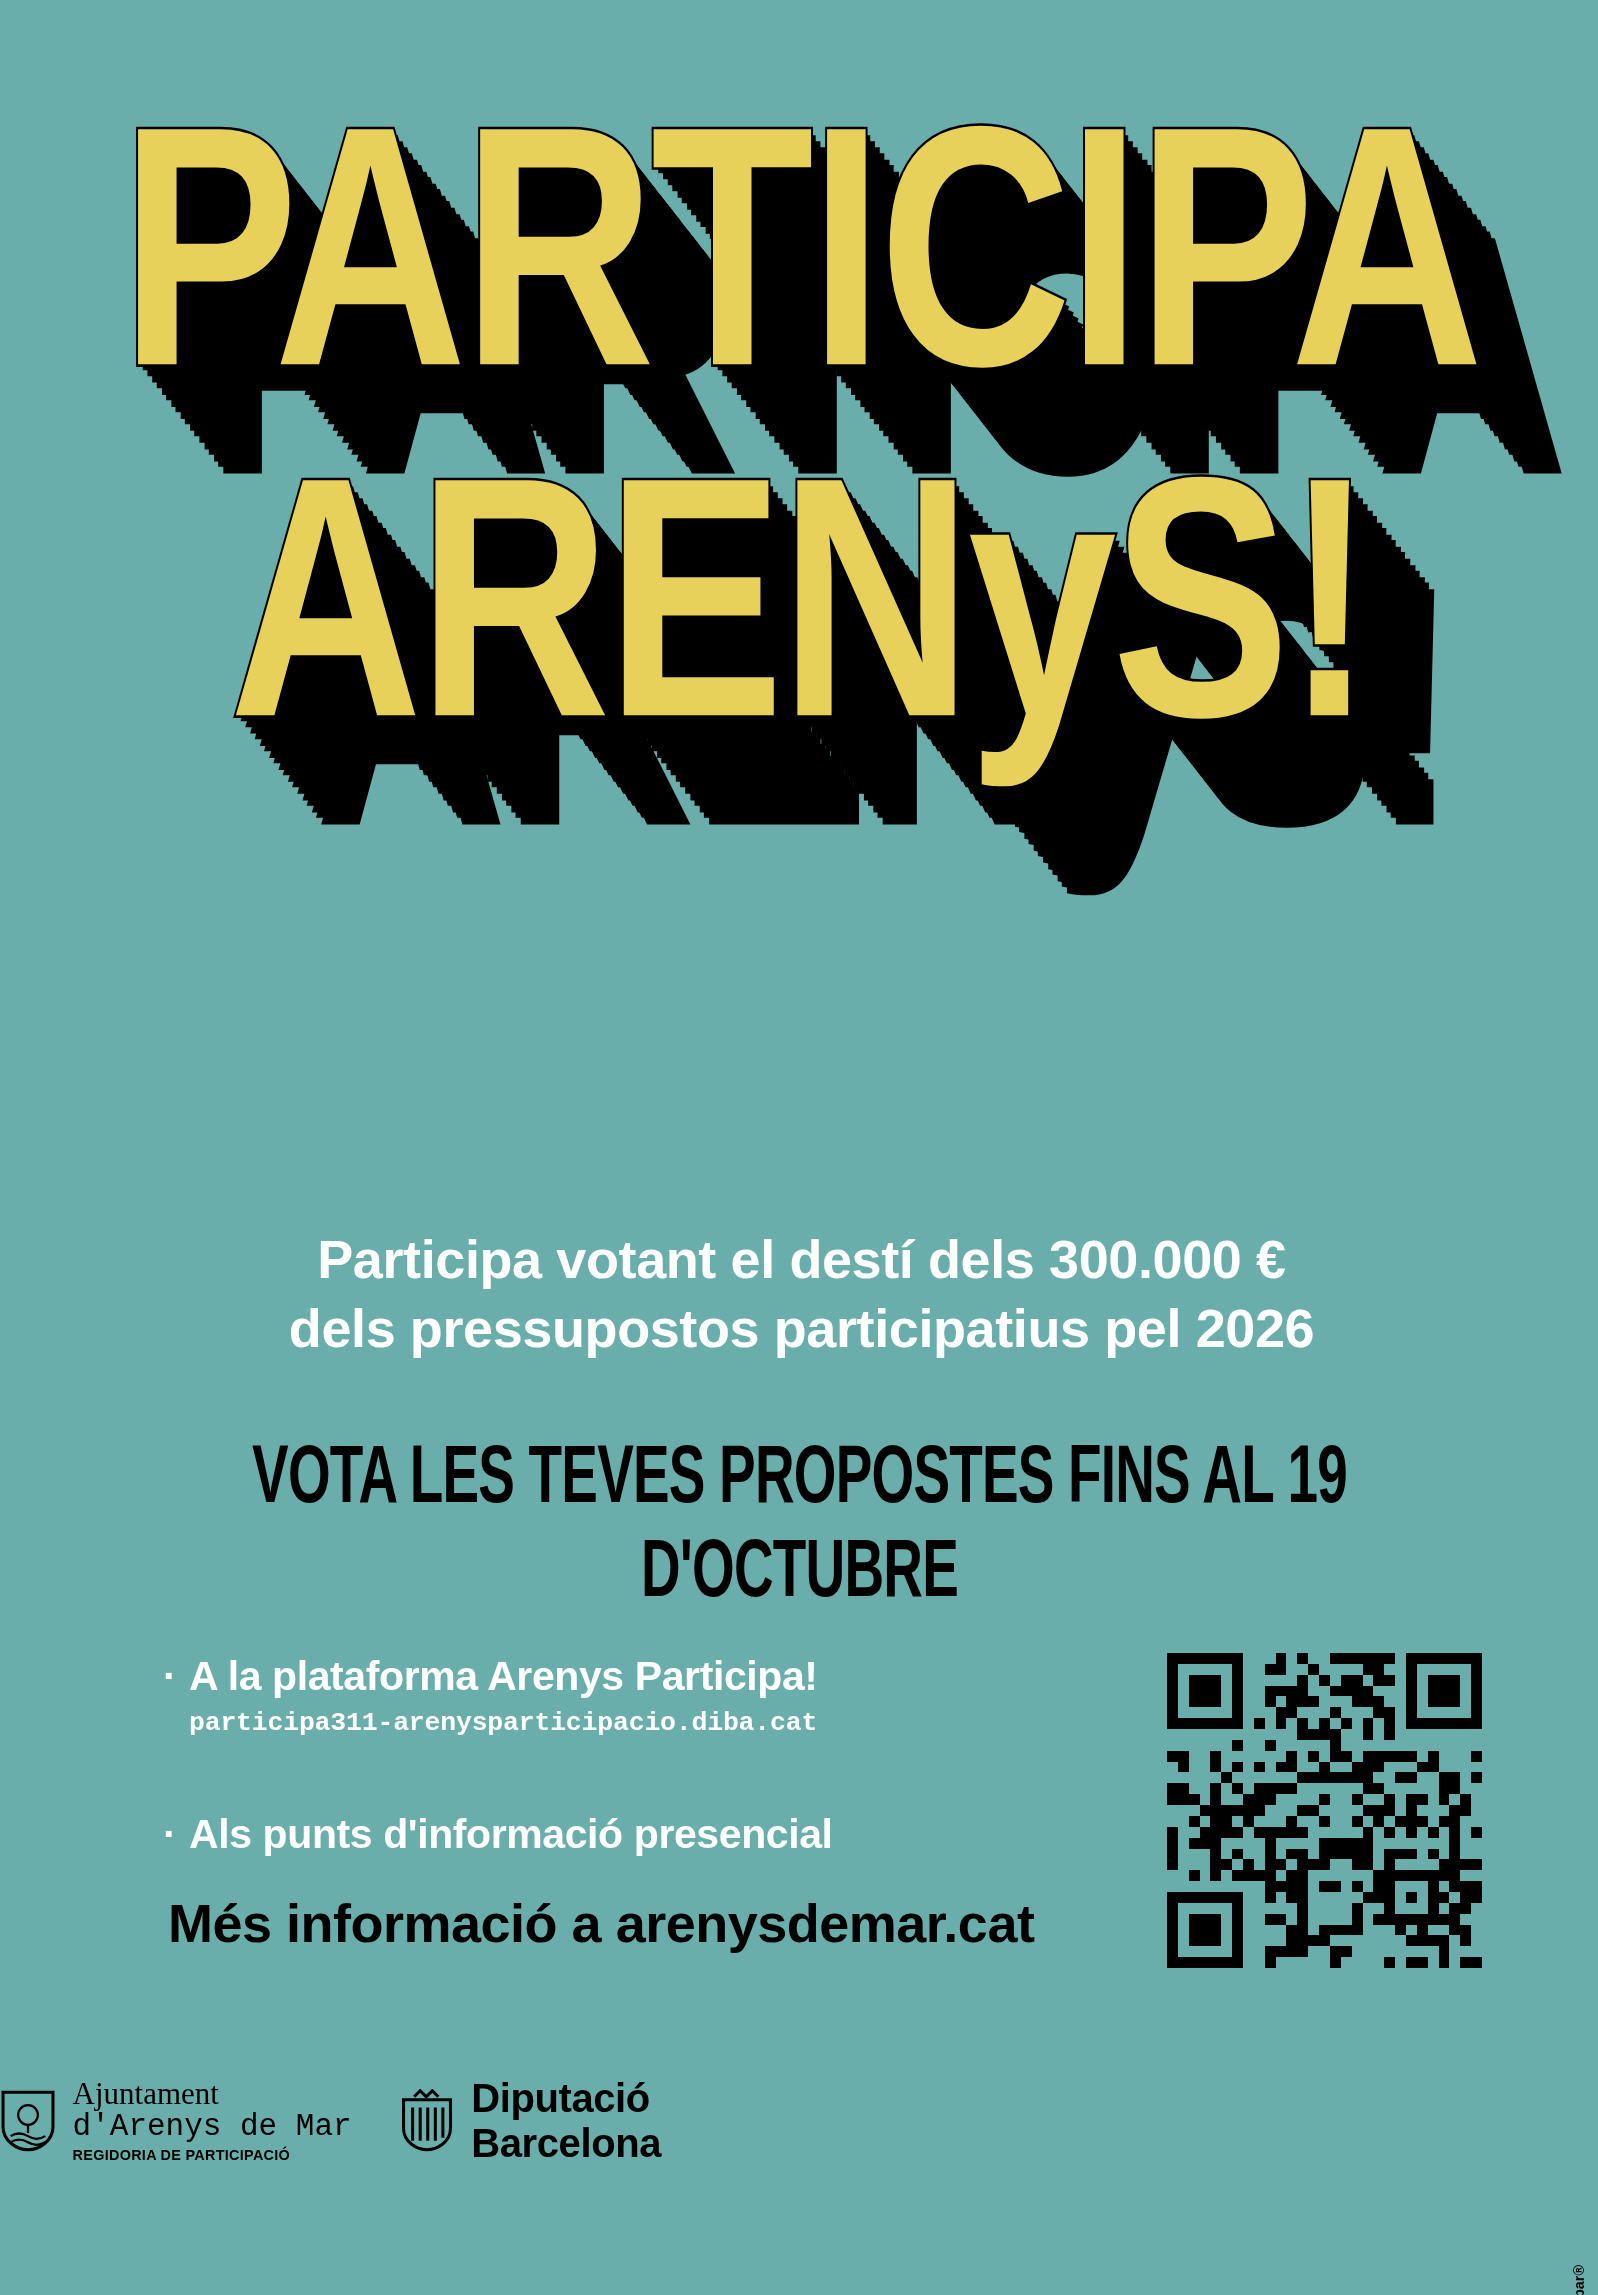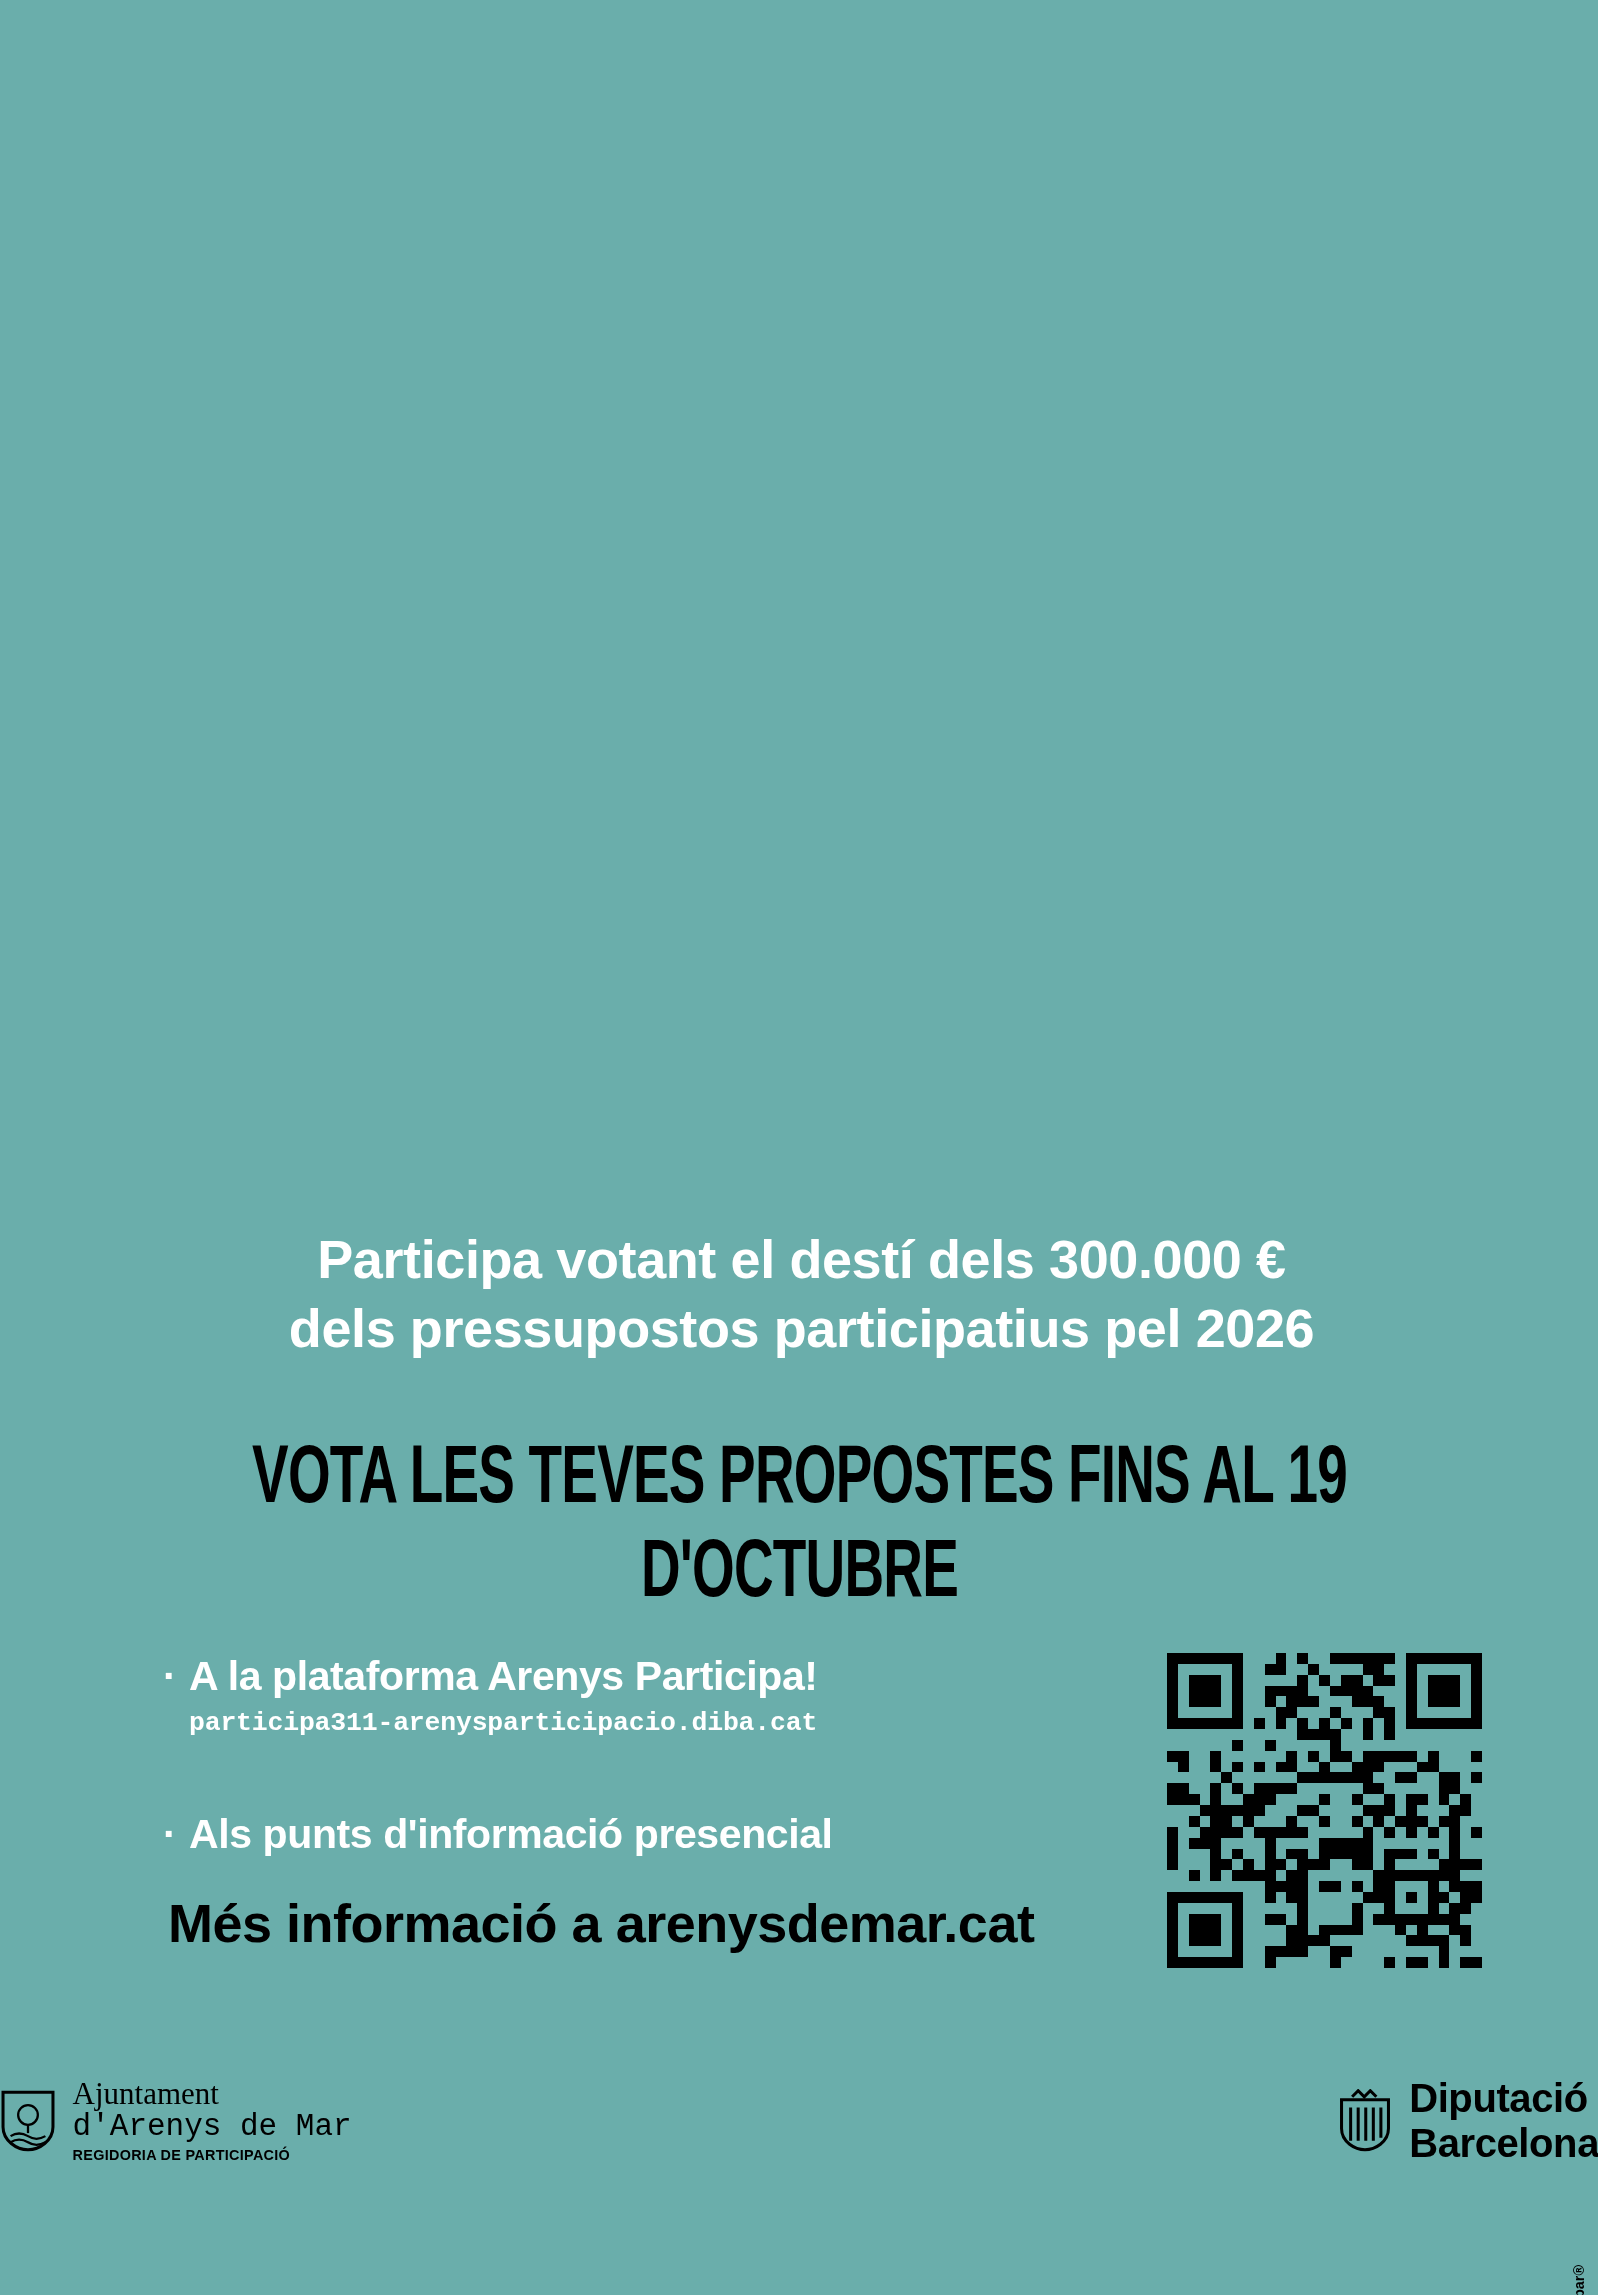--- a/index.html
+++ b/index.html
@@ -156,21 +156,21 @@
   .qr i { background: transparent; }
   .qr i.on { background: #000; }
 
   
   .footer {
     position: absolute;
     left: 0;
     right: 0;
     top: 2076px;
     display: flex;
-    justify-content: space-between;
+    justify-content: flex-start;
     align-items: center;
     gap: 47px;
   }
   .logo {
     display: flex;
     align-items: center;
     gap: 16.6px;
     color: #000;
   }
   .crest {
@@ -213,20 +213,24 @@
     font-weight: 700;
     color: #000;
     white-space: nowrap;
   }
 </style>
 </head>
 <body>
 
 <div class="poster">
 
+  <div class="headline">
+    <span class="hl-line hl-1">PARTICIPA</span>
+    <span class="hl-line hl-2">ARENyS!</span>
+  </div>
 
   <div class="subtitle">
     <div>Participa votant el destí dels 300.000 €</div>
     <div>dels pressupostos participatius pel 2026</div>
   </div>
 
   <div class="vote-line">VOTA LES TEVES PROPOSTES FINS AL 19 D'OCTUBRE</div>
 
   <div class="bullets">
     <div class="bullet bullet-1">

